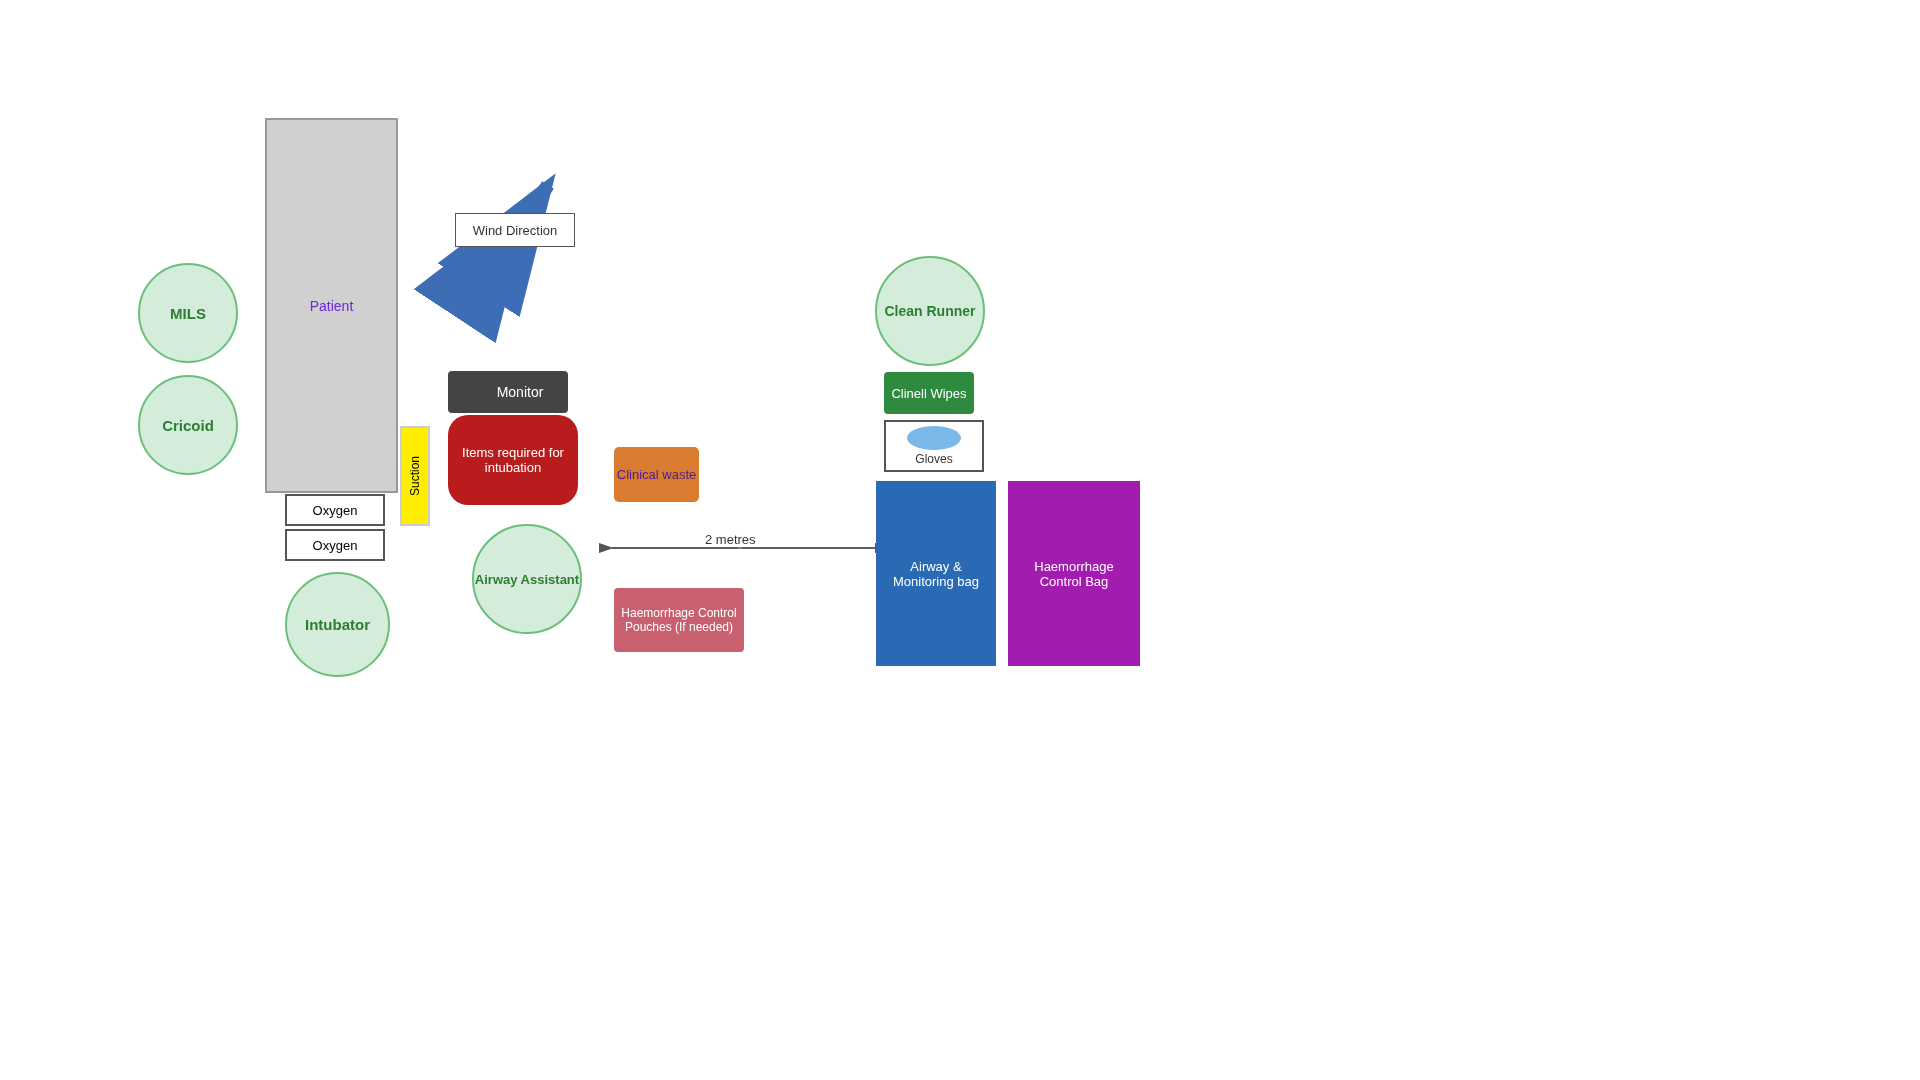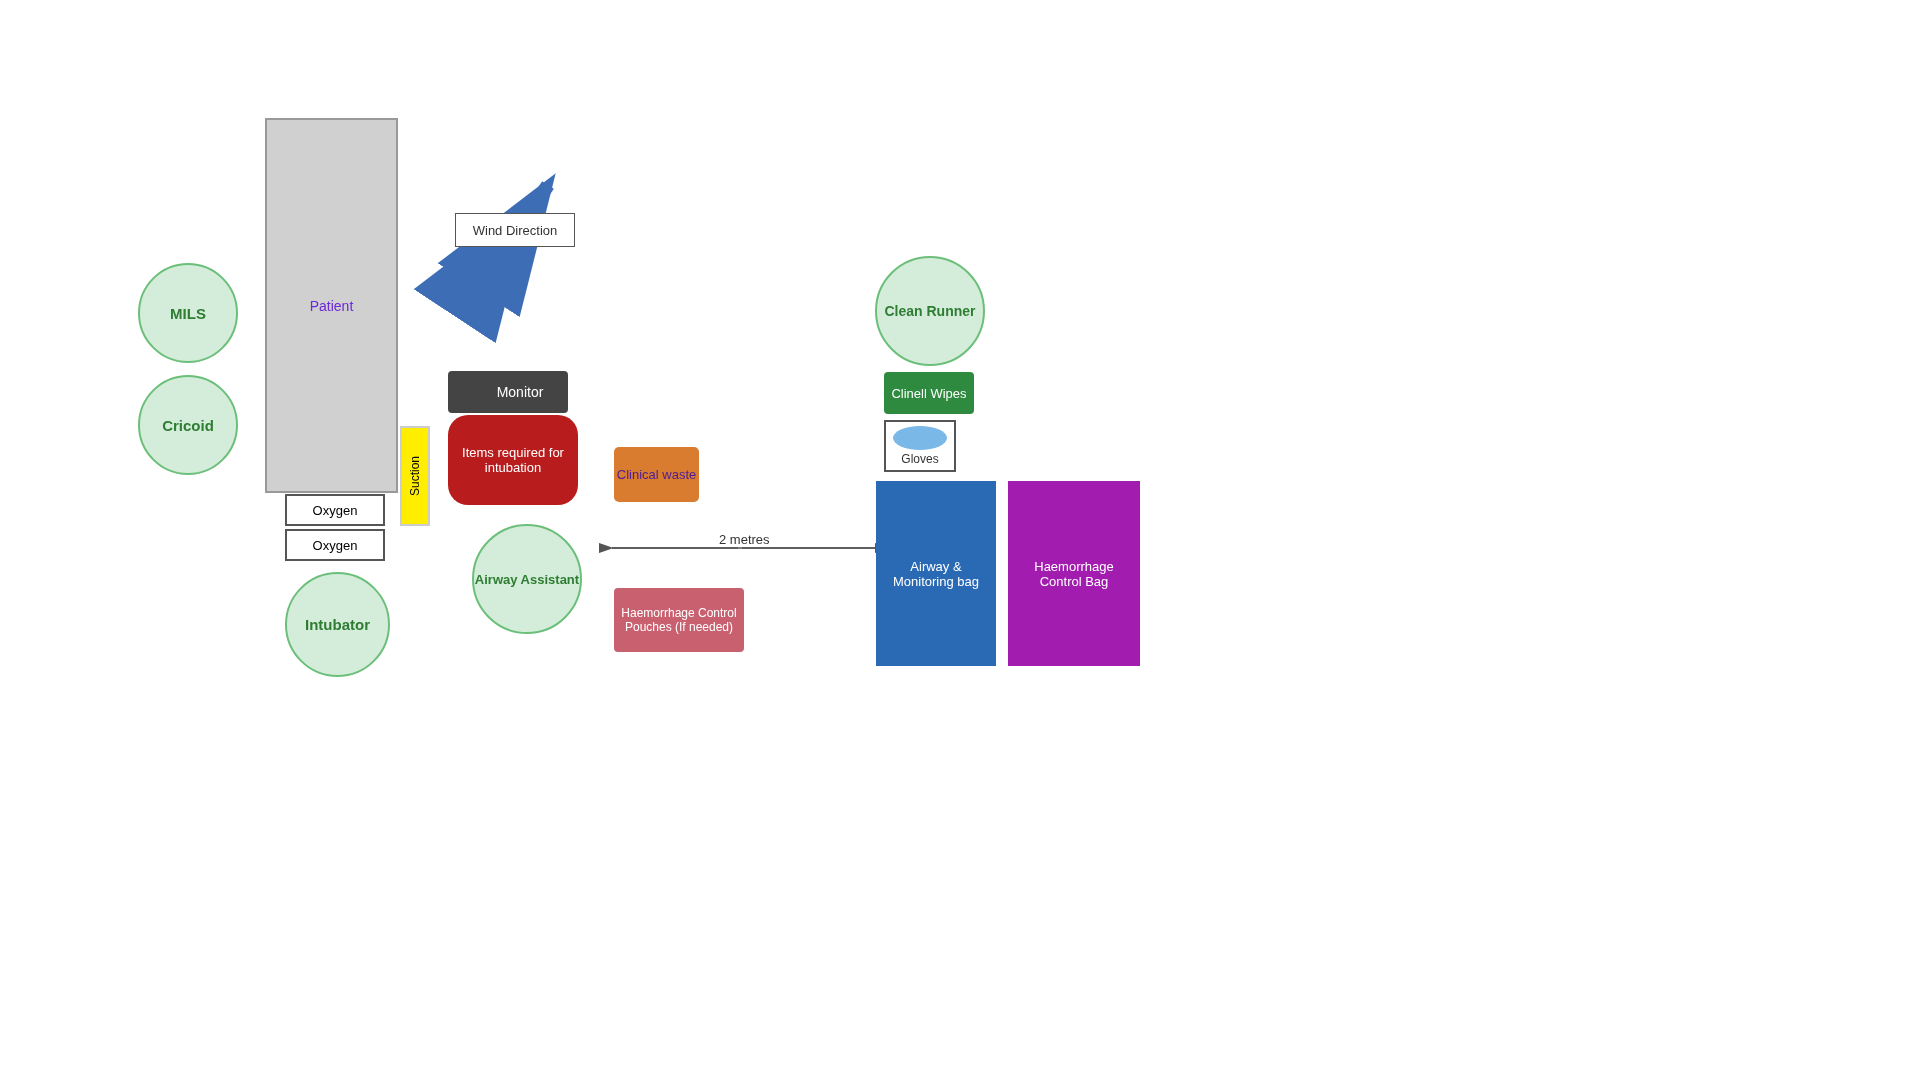--- a/index.html
+++ b/index.html
@@ -126,33 +126,33 @@
 
   <div class="circle circle-green" style="width:110px;height:110px;left:472px;top:524px;">
     <span style="font-size:13px;">Airway Assistant</span>
   </div>
 
 
   <div class="rect" style="width:130px;height:64px;left:614px;top:588px;background:#c96070;border-radius:4px;">
     <span style="font-size:12px;color:#fff;padding:4px;">Haemorrhage Control Pouches (If needed)</span>
   </div>
 
-  <div class="rect" style="position:absolute;left:705px;top:532px;font-size:13px;color:#333;margin-left:14px;">
+  <div class="rect" style="position:absolute;left:705px;top:532px;font-size:13px;color:#333;">
     <span>2 metres</span>
   </div>
 
   <div class="circle circle-green" style="width:110px;height:110px;left:875px;top:256px;">
     <span style="font-size:14px;">Clean Runner</span>
   </div>
 
   <div class="rect" style="width:90px;height:42px;left:884px;top:372px;background:#2d8a3e;border-radius:4px;">
     <span style="font-size:13px;color:#fff;">Clinell Wipes</span>
   </div>
 
-  <div class="rect" style="width:72px;height:52px;left:884px;top:420px;background:#fff;border:2px solid #555;flex-direction:column;">
+  <div class="rect" style="width:100px;height:52px;left:884px;top:420px;background:#fff;border:2px solid #555;flex-direction:column;">
 
     <div style="width:54px;height:24px;background:#7ab8e8;border-radius:50%;margin-bottom:2px;"></div>
     <span style="font-size:12px;color:#333;">Gloves</span>
   </div>
 
   <div class="rect" style="width:120px;height:185px;left:876px;top:481px;background:#2a6ab5;">
     <span style="font-size:13px;color:#fff;padding:4px;">Airway &amp; Monitoring bag</span>
   </div>
 
   <div class="rect" style="width:132px;height:185px;left:1008px;top:481px;background:#a21caf;">

